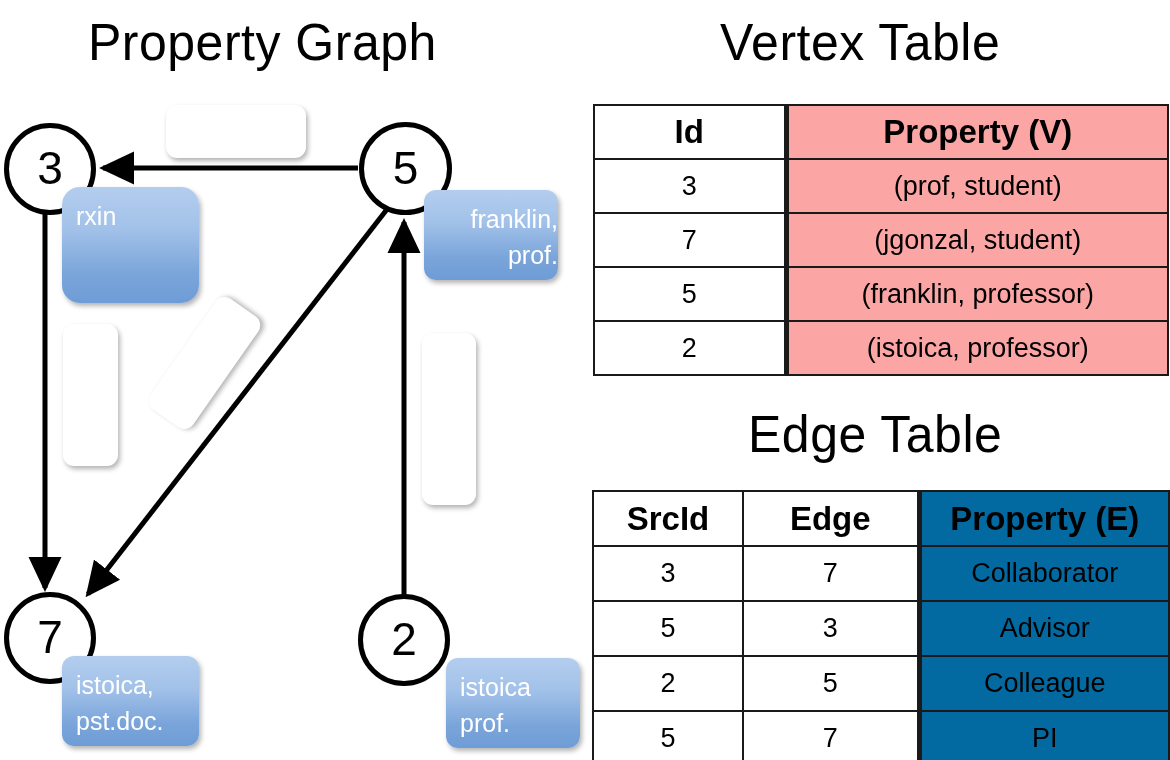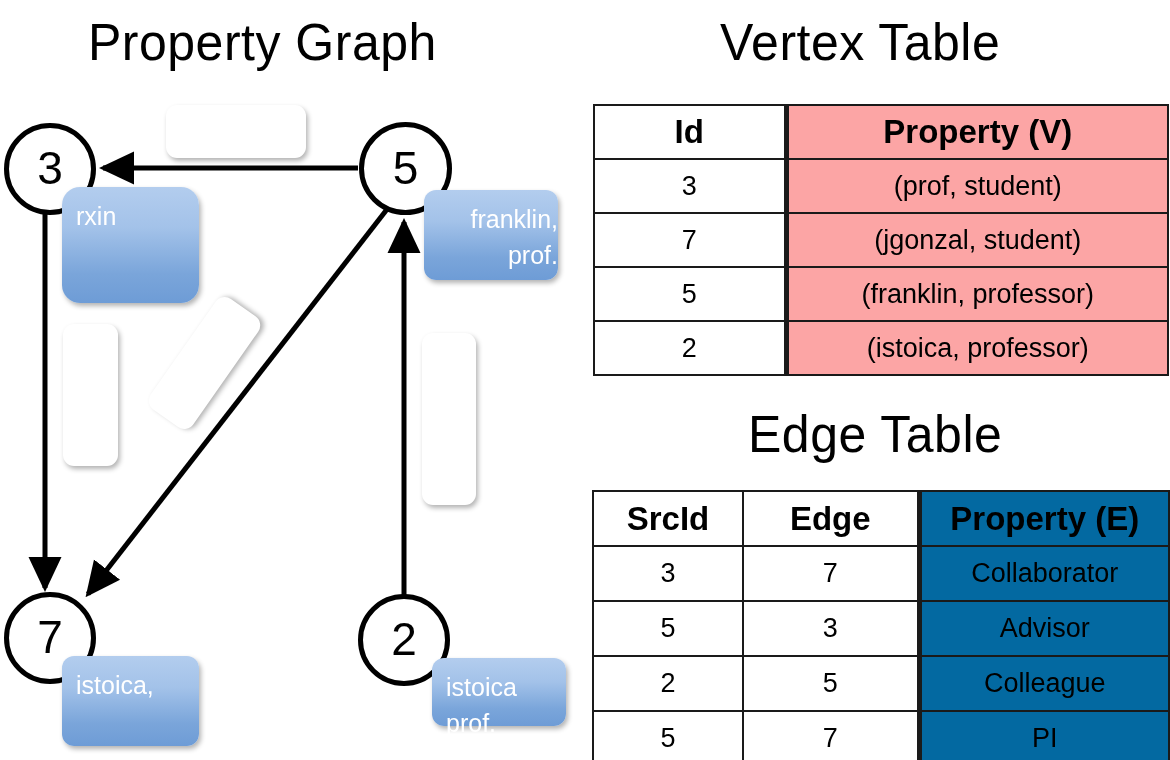--- a/index.html
+++ b/index.html
@@ -191,23 +191,24 @@
     <div>rxin</div>
   </div>
 
   <div class="prop-box" id="prop-box-5" style="left:424px; top:190px; width:134px; height:90px;text-align:right;">
     <div>franklin,</div>
     <div>prof.</div>
   </div>
 
   <div class="prop-box" id="prop-box-7" style="left:62px; top:656px; width:137px; height:90px;">
     <div>istoica,</div>
-  </div>
-
-  <div class="prop-box" id="prop-box-2" style="left:432px; top:658px; width:134px; height:68px;">
+    <div>pst.doc.</div>
+  </div>
+
+  <div class="prop-box" id="prop-box-2" style="left:446px; top:658px; width:134px; height:90px;">
     <div>istoica</div>
     <div>prof.</div>
   </div>
 
   <div class="edge-label" id="edge-label-advisor" style="left:166px; top:105px; width:140px; height:53px;">
     <span>Advisor</span>
   </div>
 
   <div class="edge-label rot90" id="edge-label-collab" style="left:63px; top:324px; width:55px; height:142px;">
     <span>Collab.</span>

